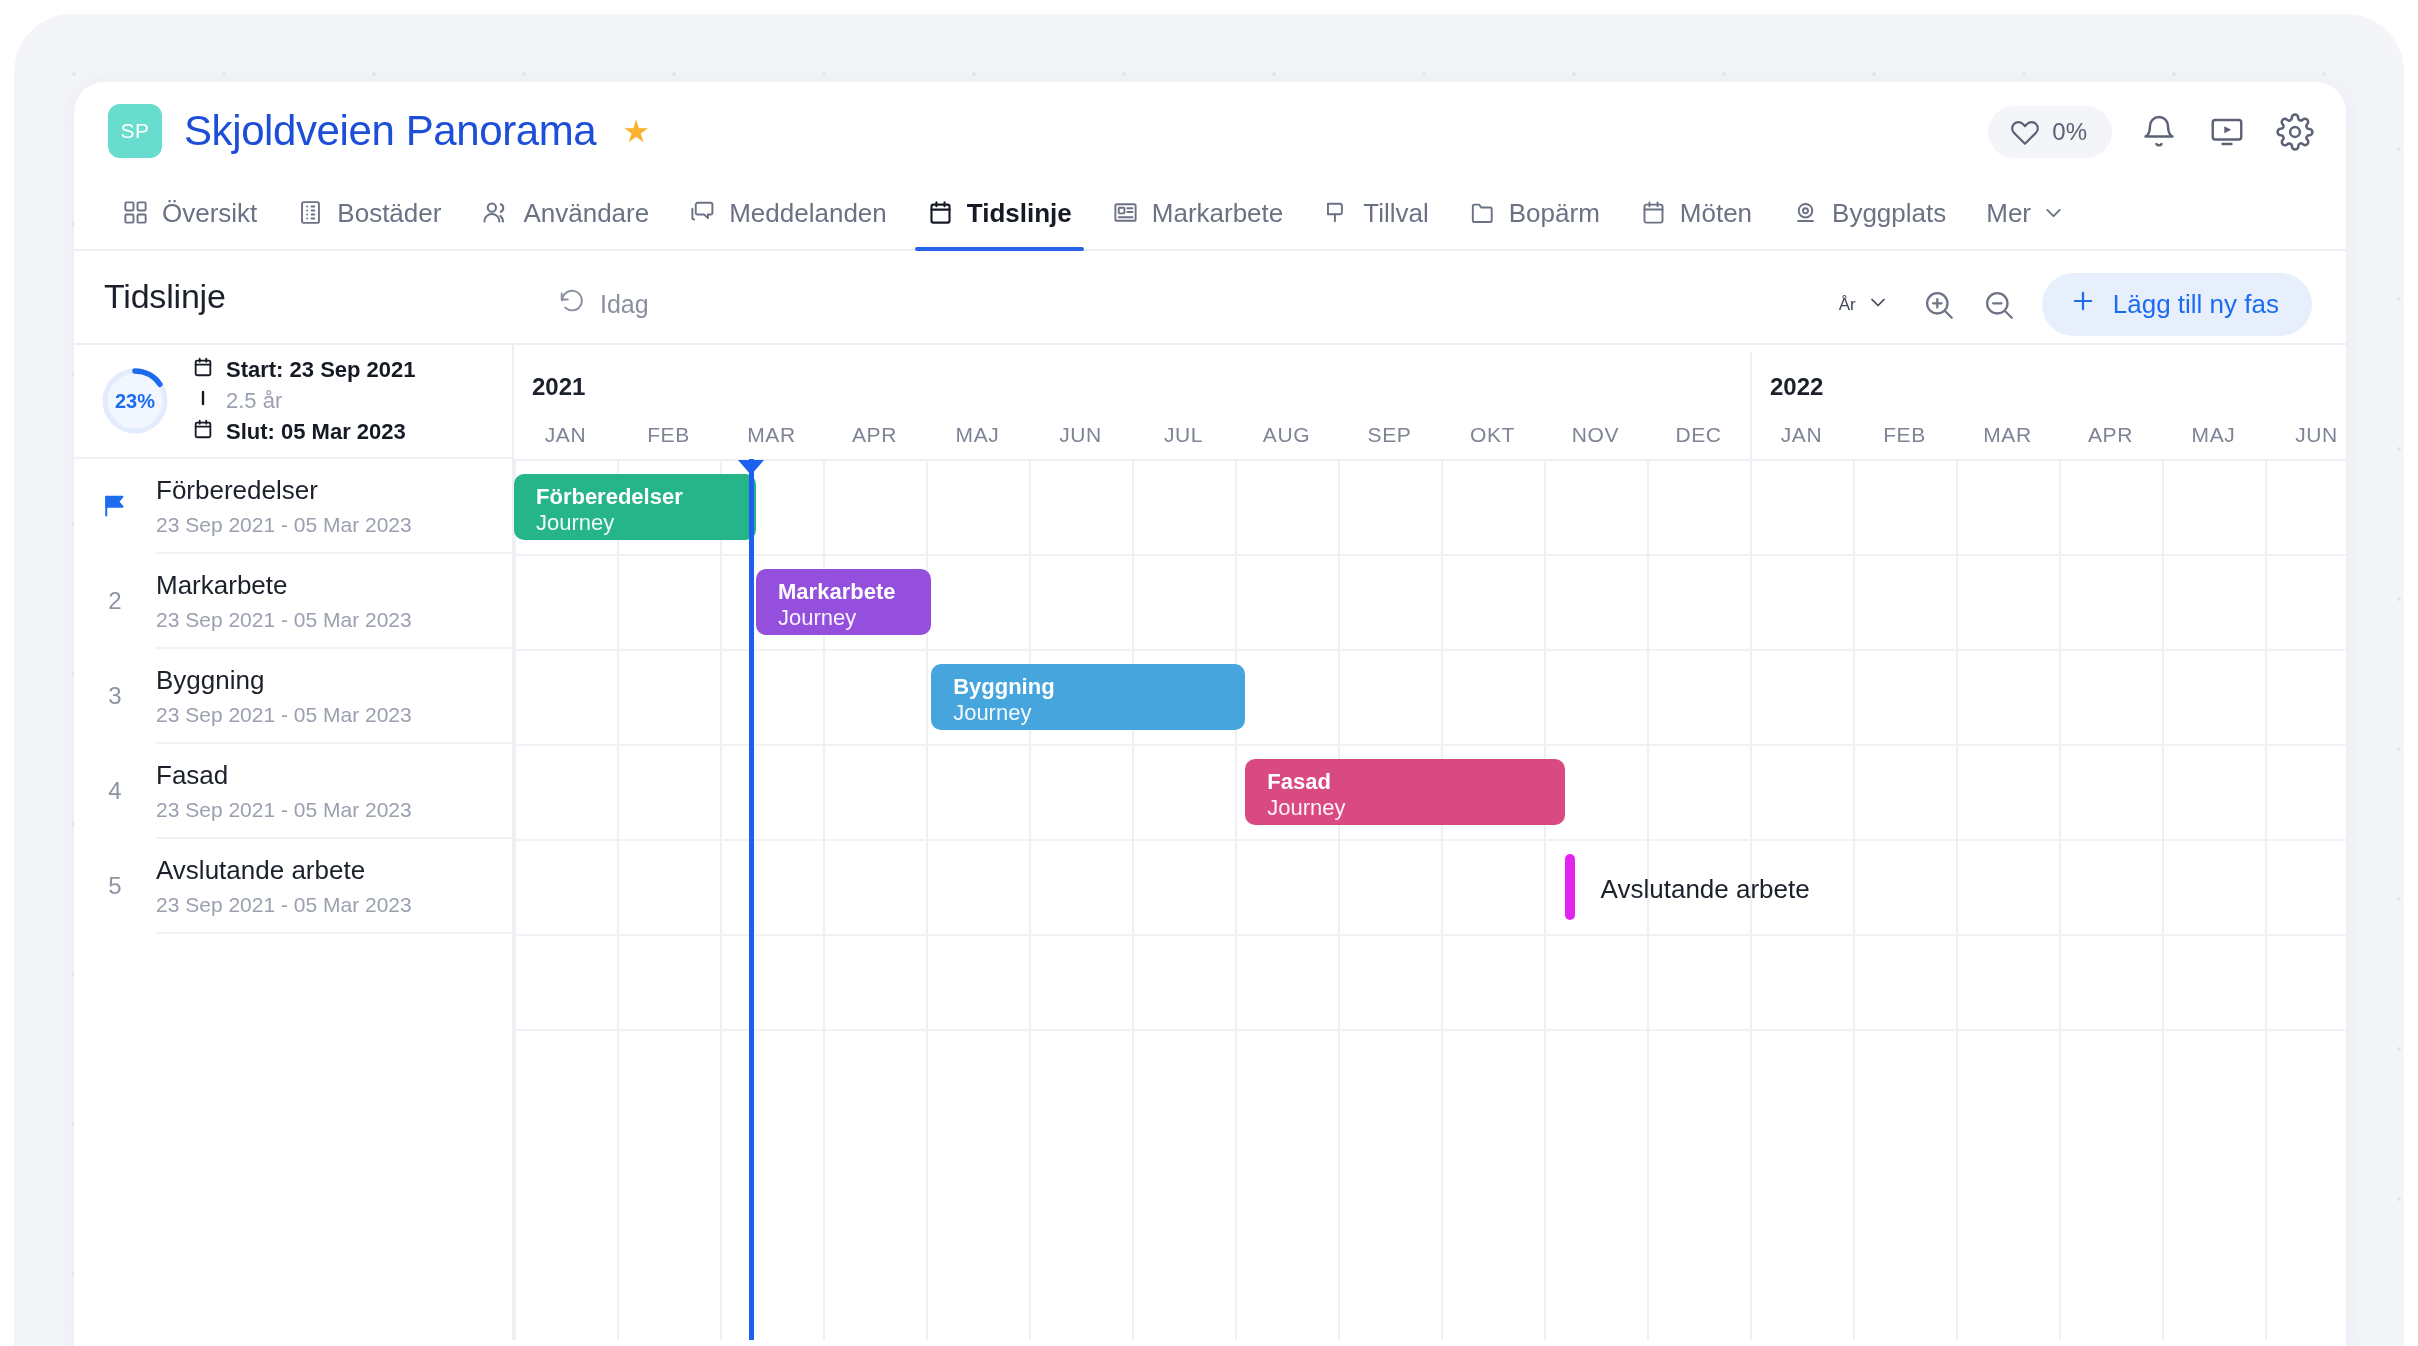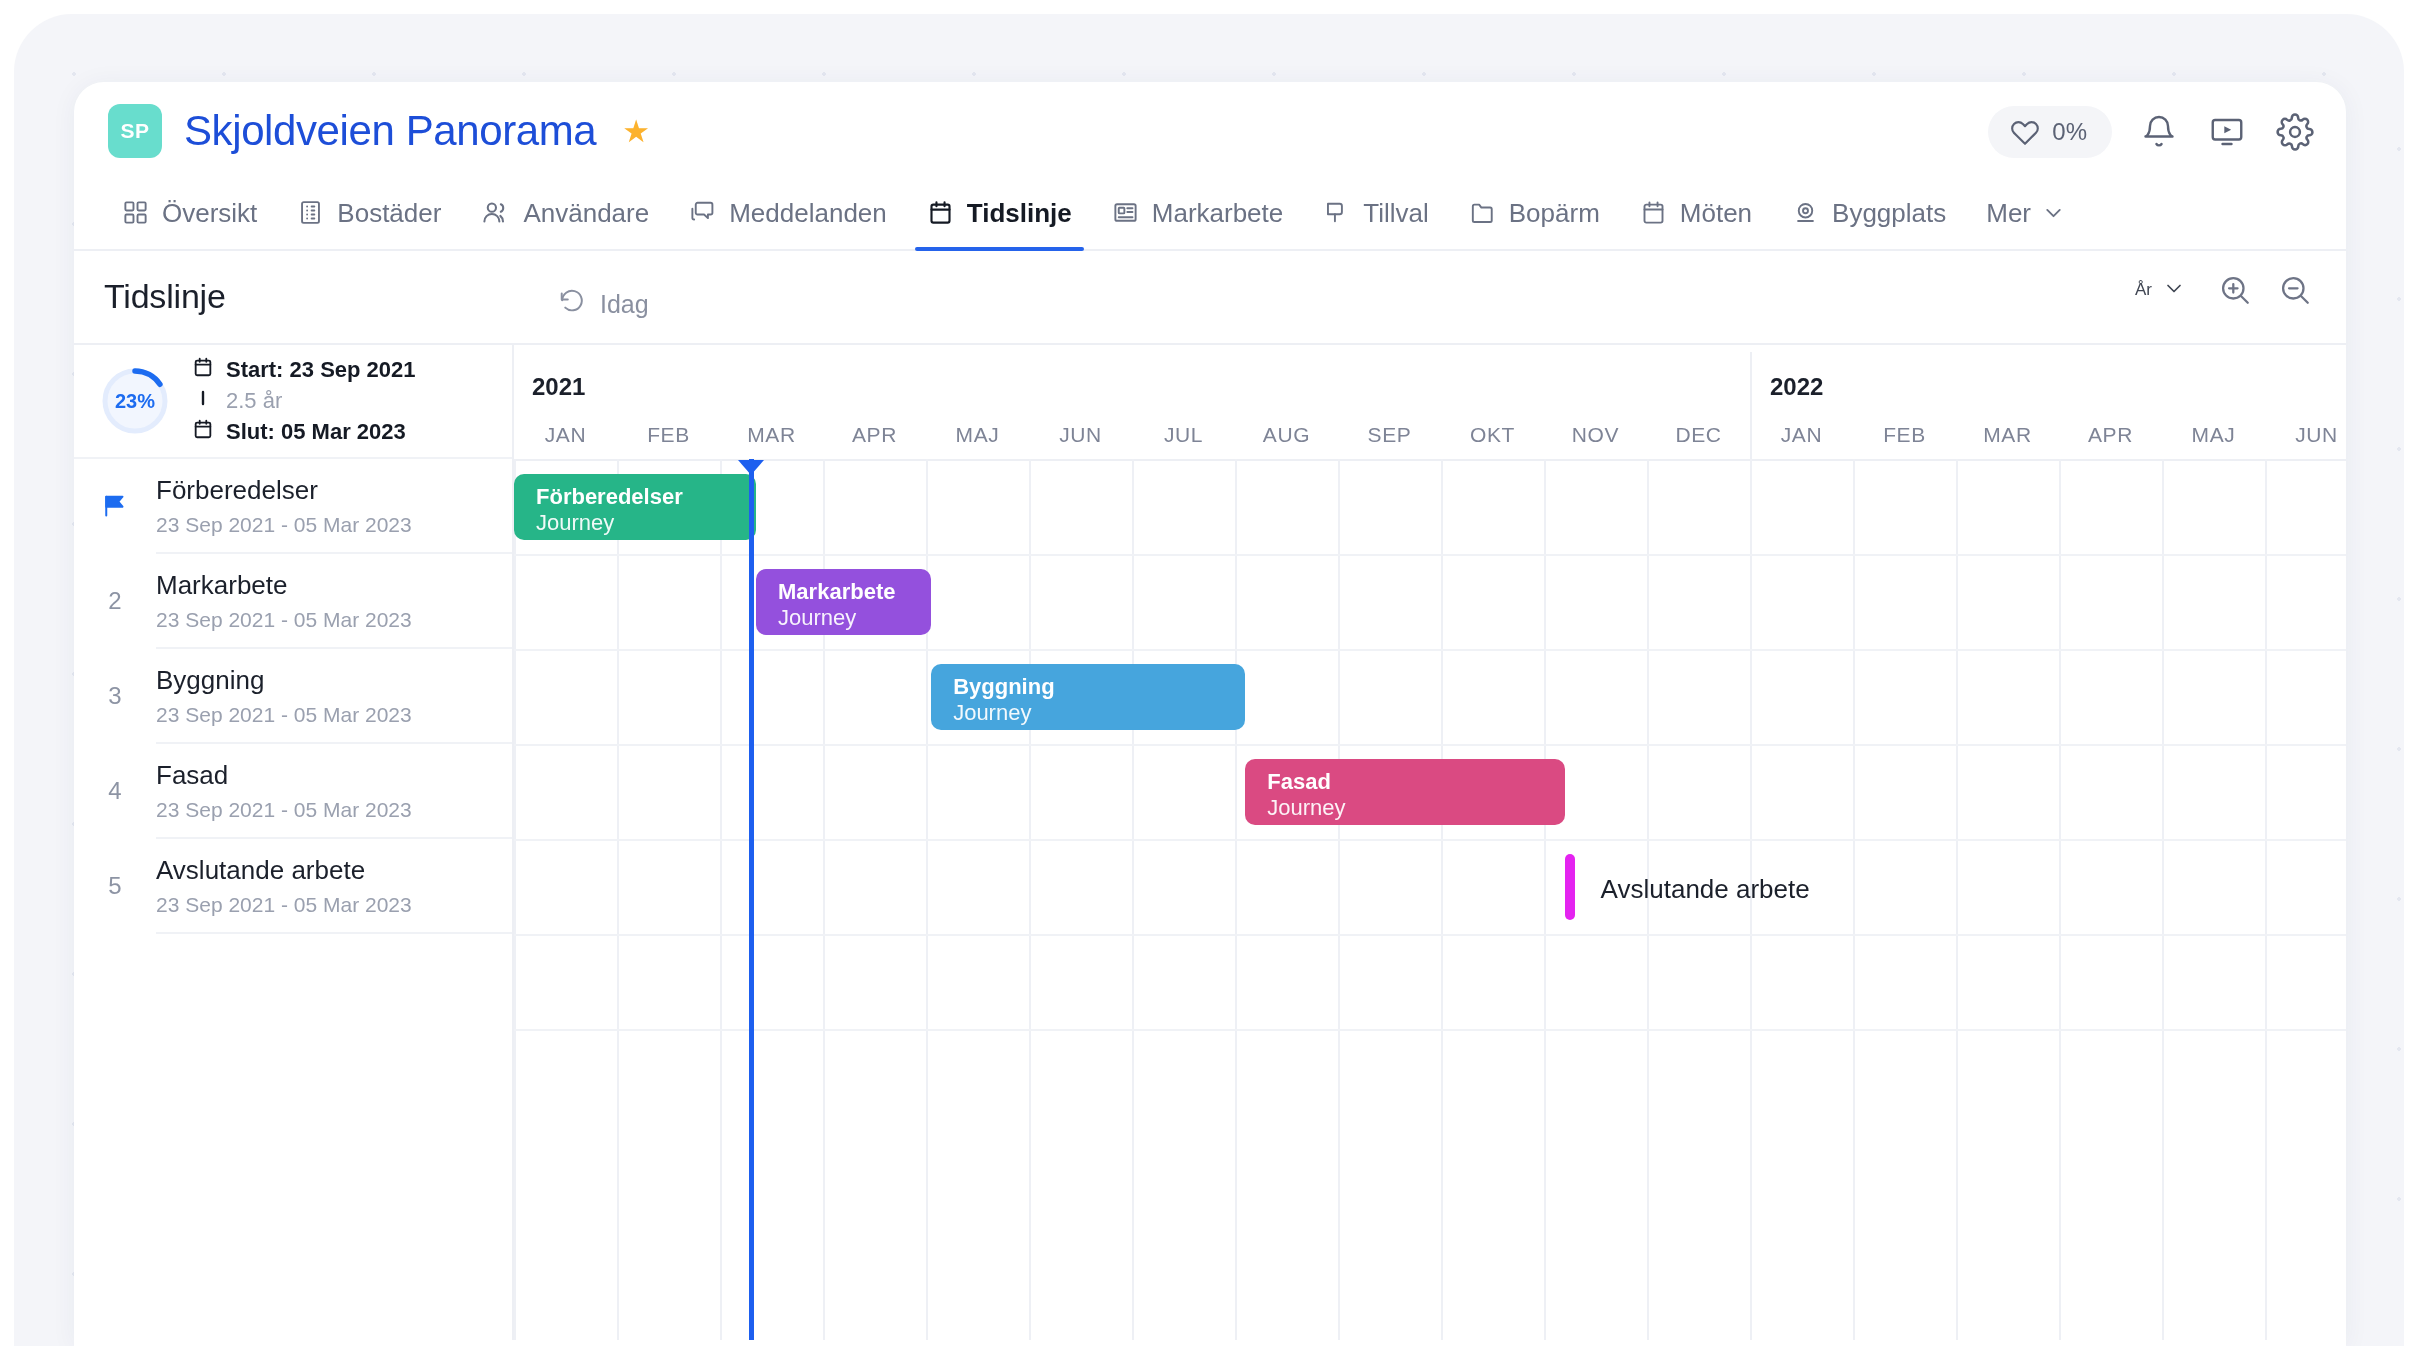--- a/index.html
+++ b/index.html
@@ -51,21 +51,21 @@
   .hdr-left {
     position: absolute;
     left: 34px; top: 22px;
     display: flex; align-items: center; gap: 22px;
   }
   .avatar {
     width: 54px; height: 54px;
     border-radius: 12px;
     background: #68ddcd;
     color: #ffffff;
-    font-size: 21px; font-weight: 700;
+    font-size: 21px; font-weight: 400;
     display: flex; align-items: center; justify-content: center;
     letter-spacing: .5px;
   }
   .proj-title {
     font-size: 42px;
     font-weight: 400;
     color: #1d4ed8;
     letter-spacing: -.4px;
     white-space: nowrap;
   }
@@ -505,20 +505,28 @@
         </div>
 
         <div class="tb-zoom">
           <svg width="34" height="34" viewBox="0 0 24 24" fill="none" stroke="#6e7486" stroke-width="1.6" stroke-linecap="round" stroke-linejoin="round">
             <circle cx="10.8" cy="10.8" r="7.2"></circle>
               <path d="M16.2 16.2L21 21"></path>
             <path d="M7.8 10.8h6"></path>
           </svg>
         </div>
 
+        <div class="add-btn">
+          <span>
+            <svg width="28" height="28" viewBox="0 0 24 24" fill="none" stroke="#1d6cf0" stroke-width="1.9" stroke-linecap="round">
+              <path d="M12 5v14M5 12h14"></path>
+            </svg>
+          </span>
+          <span>Lägg till ny fas</span>
+        </div>
       </div>
     </div>
 
     <div class="gantt">
 
       <div class="lpanel">
 
         <div class="summary">
           <div class="ring">
             <svg width="70" height="70" viewBox="0 0 70 70">

